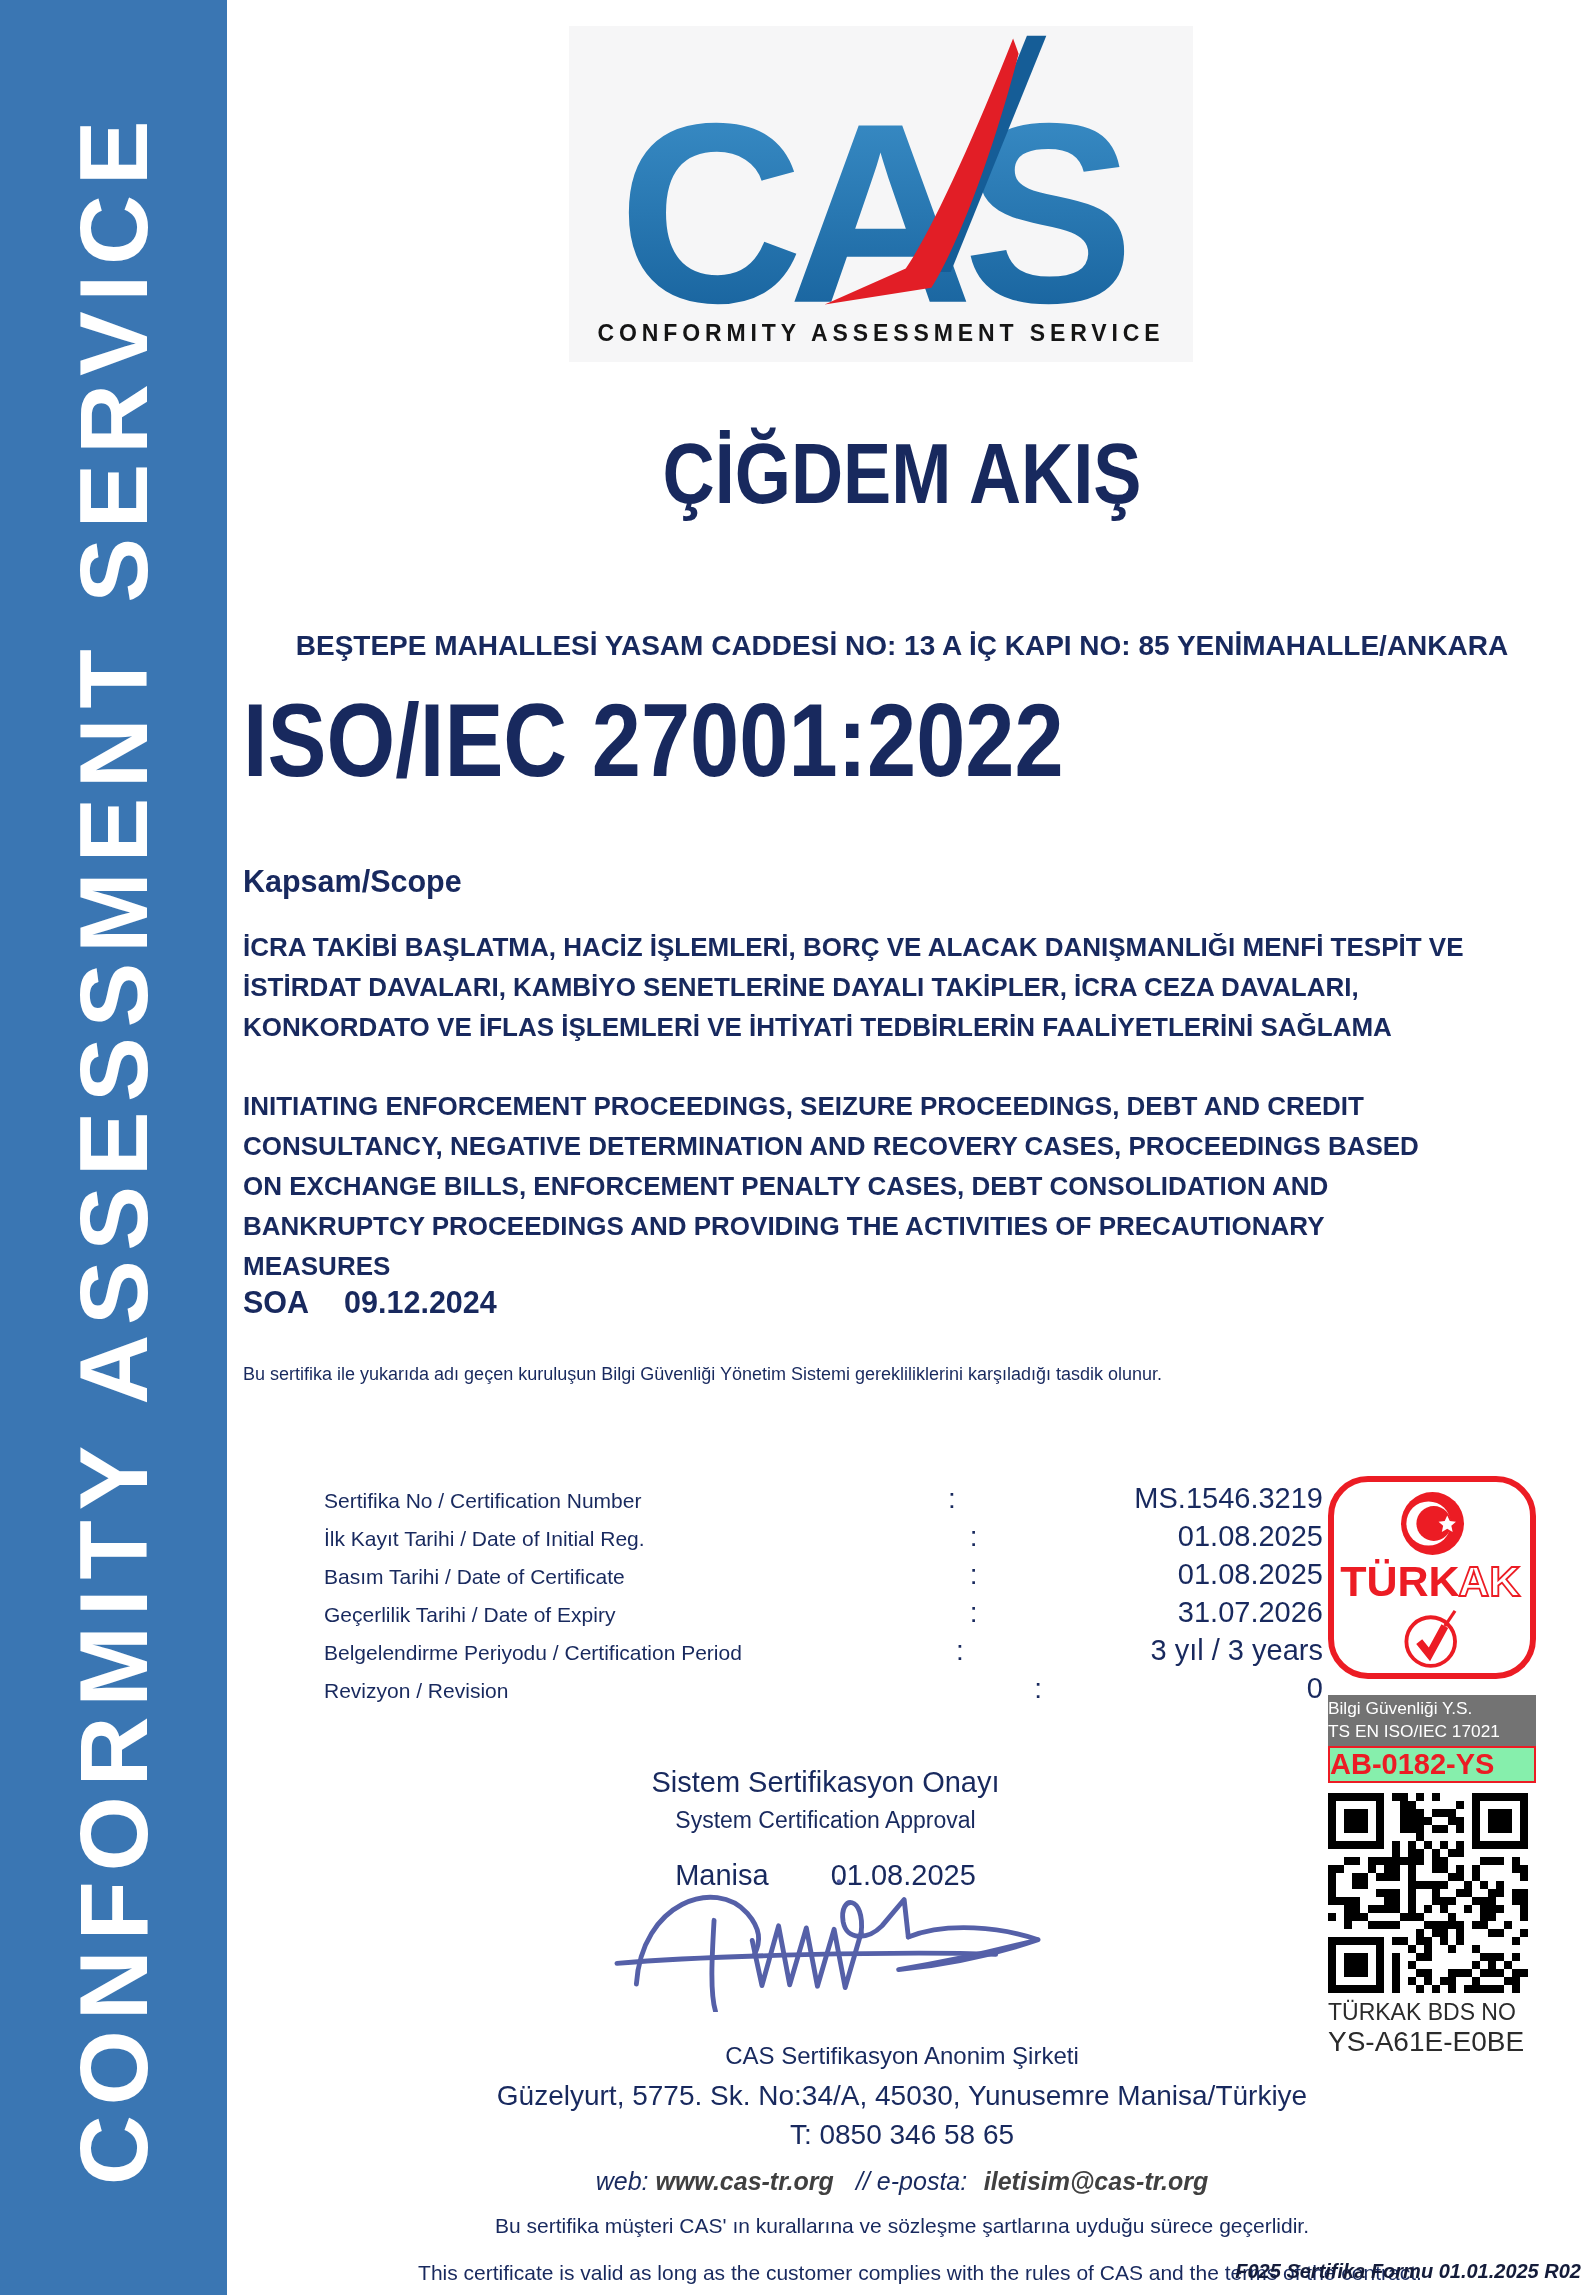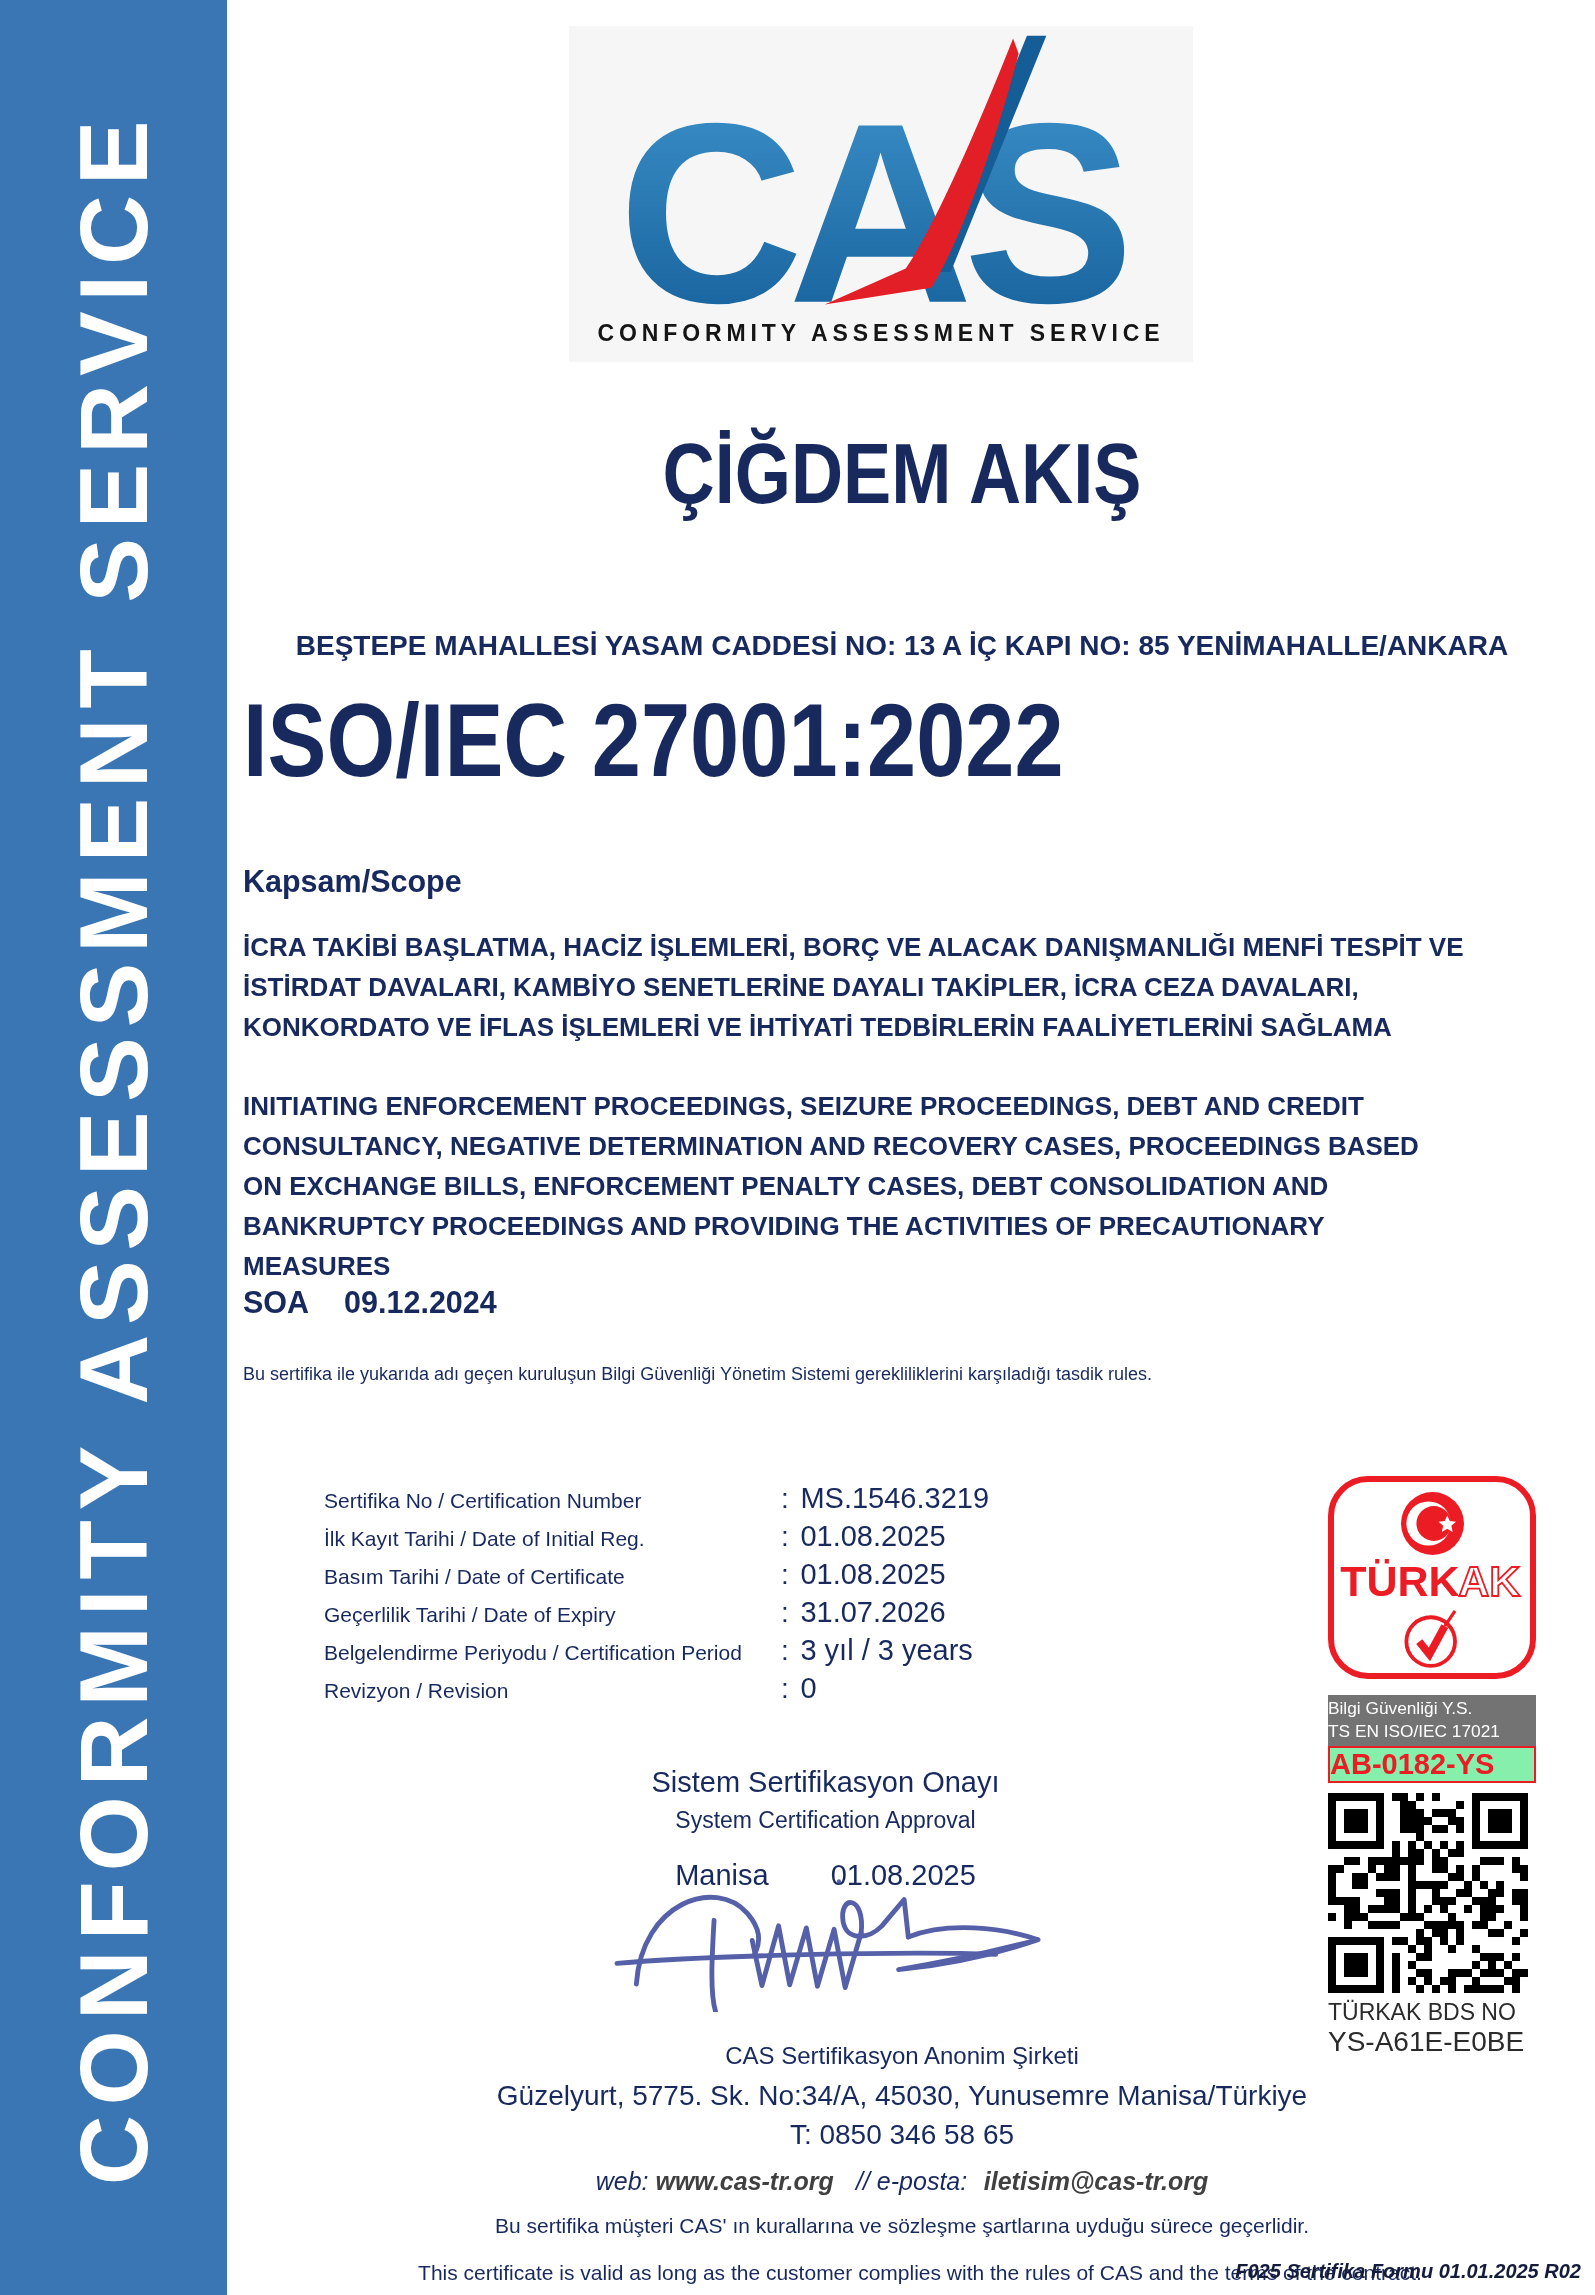--- a/index.html
+++ b/index.html
@@ -38,21 +38,21 @@
   #scope-en { top:1086px; line-height:40px; }
   #soa-line { position:absolute; left:243px; top:1285px; font-size:30.5px; font-weight:bold; }
   #soa-line .soa-date { margin-left:35px; }
 
   .statement { position:absolute; left:243px; font-size:18px; }
   #statement-tr { top:1364px; }
   #statement-en { top:1400px; }
 
   
   #details { position:absolute; left:324px; top:1482px; width:999px; }
-  .det-row { display:flex; align-items:baseline; height:38px; }
+  .det-row { display:flex; align-items:baseline; height:38px;justify-content:space-between; }
   .det-label { width:457px; font-size:21px; color:#18295e; }
   .det-colon { width:19.4px; font-size:28px; color:#18295e; }
   .det-value { font-size:29px; color:#18295e; }
 
   
   #turkak { position:absolute; left:1328px; top:1476px; width:208px; text-align:left; }
   #turkak-box { width:208px; height:203px; border:6.2px solid #ec1c24; border-radius:40px;
                 background:#fff; position:relative; padding-top:8.3px; }
   #turkak-box svg { display:block; margin:0 auto; }
   #turkak-word { margin-top:-2.8px; }
@@ -122,21 +122,21 @@
 KONKORDATO VE İFLAS İŞLEMLERİ VE İHTİYATİ TEDBİRLERİN FAALİYETLERİNİ SAĞLAMA</div>
   <div id="scope-en" class="scope-par navy">INITIATING ENFORCEMENT PROCEEDINGS, SEIZURE PROCEEDINGS, DEBT AND CREDIT
 CONSULTANCY, NEGATIVE DETERMINATION AND RECOVERY CASES, PROCEEDINGS BASED
 ON EXCHANGE BILLS, ENFORCEMENT PENALTY CASES, DEBT CONSOLIDATION AND
 BANKRUPTCY PROCEEDINGS AND PROVIDING THE ACTIVITIES OF PRECAUTIONARY
 MEASURES</div>
   <div id="soa-line" class="navy">
     <span>SOA</span><span class="soa-date">09.12.2024</span>
   </div>
 
-  <div id="statement-tr" class="statement navy">Bu sertifika ile yukarıda adı geçen kuruluşun Bilgi Güvenliği Yönetim Sistemi gerekliliklerini karşıladığı tasdik rules.</div>
+  <div id="statement-tr" class="statement navy">Bu sertifika ile yukarıda adı geçen kuruluşun Bilgi Güvenliği Yönetim Sistemi gerekliliklerini karşıladığı tasdik olunur.</div>
 
   <div id="details">
     <div class="det-row">
       <span class="det-label">Sertifika No / Certification Number</span>
       <span class="det-colon">:</span>
       <span class="det-value">MS.1546.3219</span>
     </div>
     <div class="det-row">
       <span class="det-label">İlk Kayıt Tarihi / Date of Initial Reg.</span>
       <span class="det-colon">:</span>

